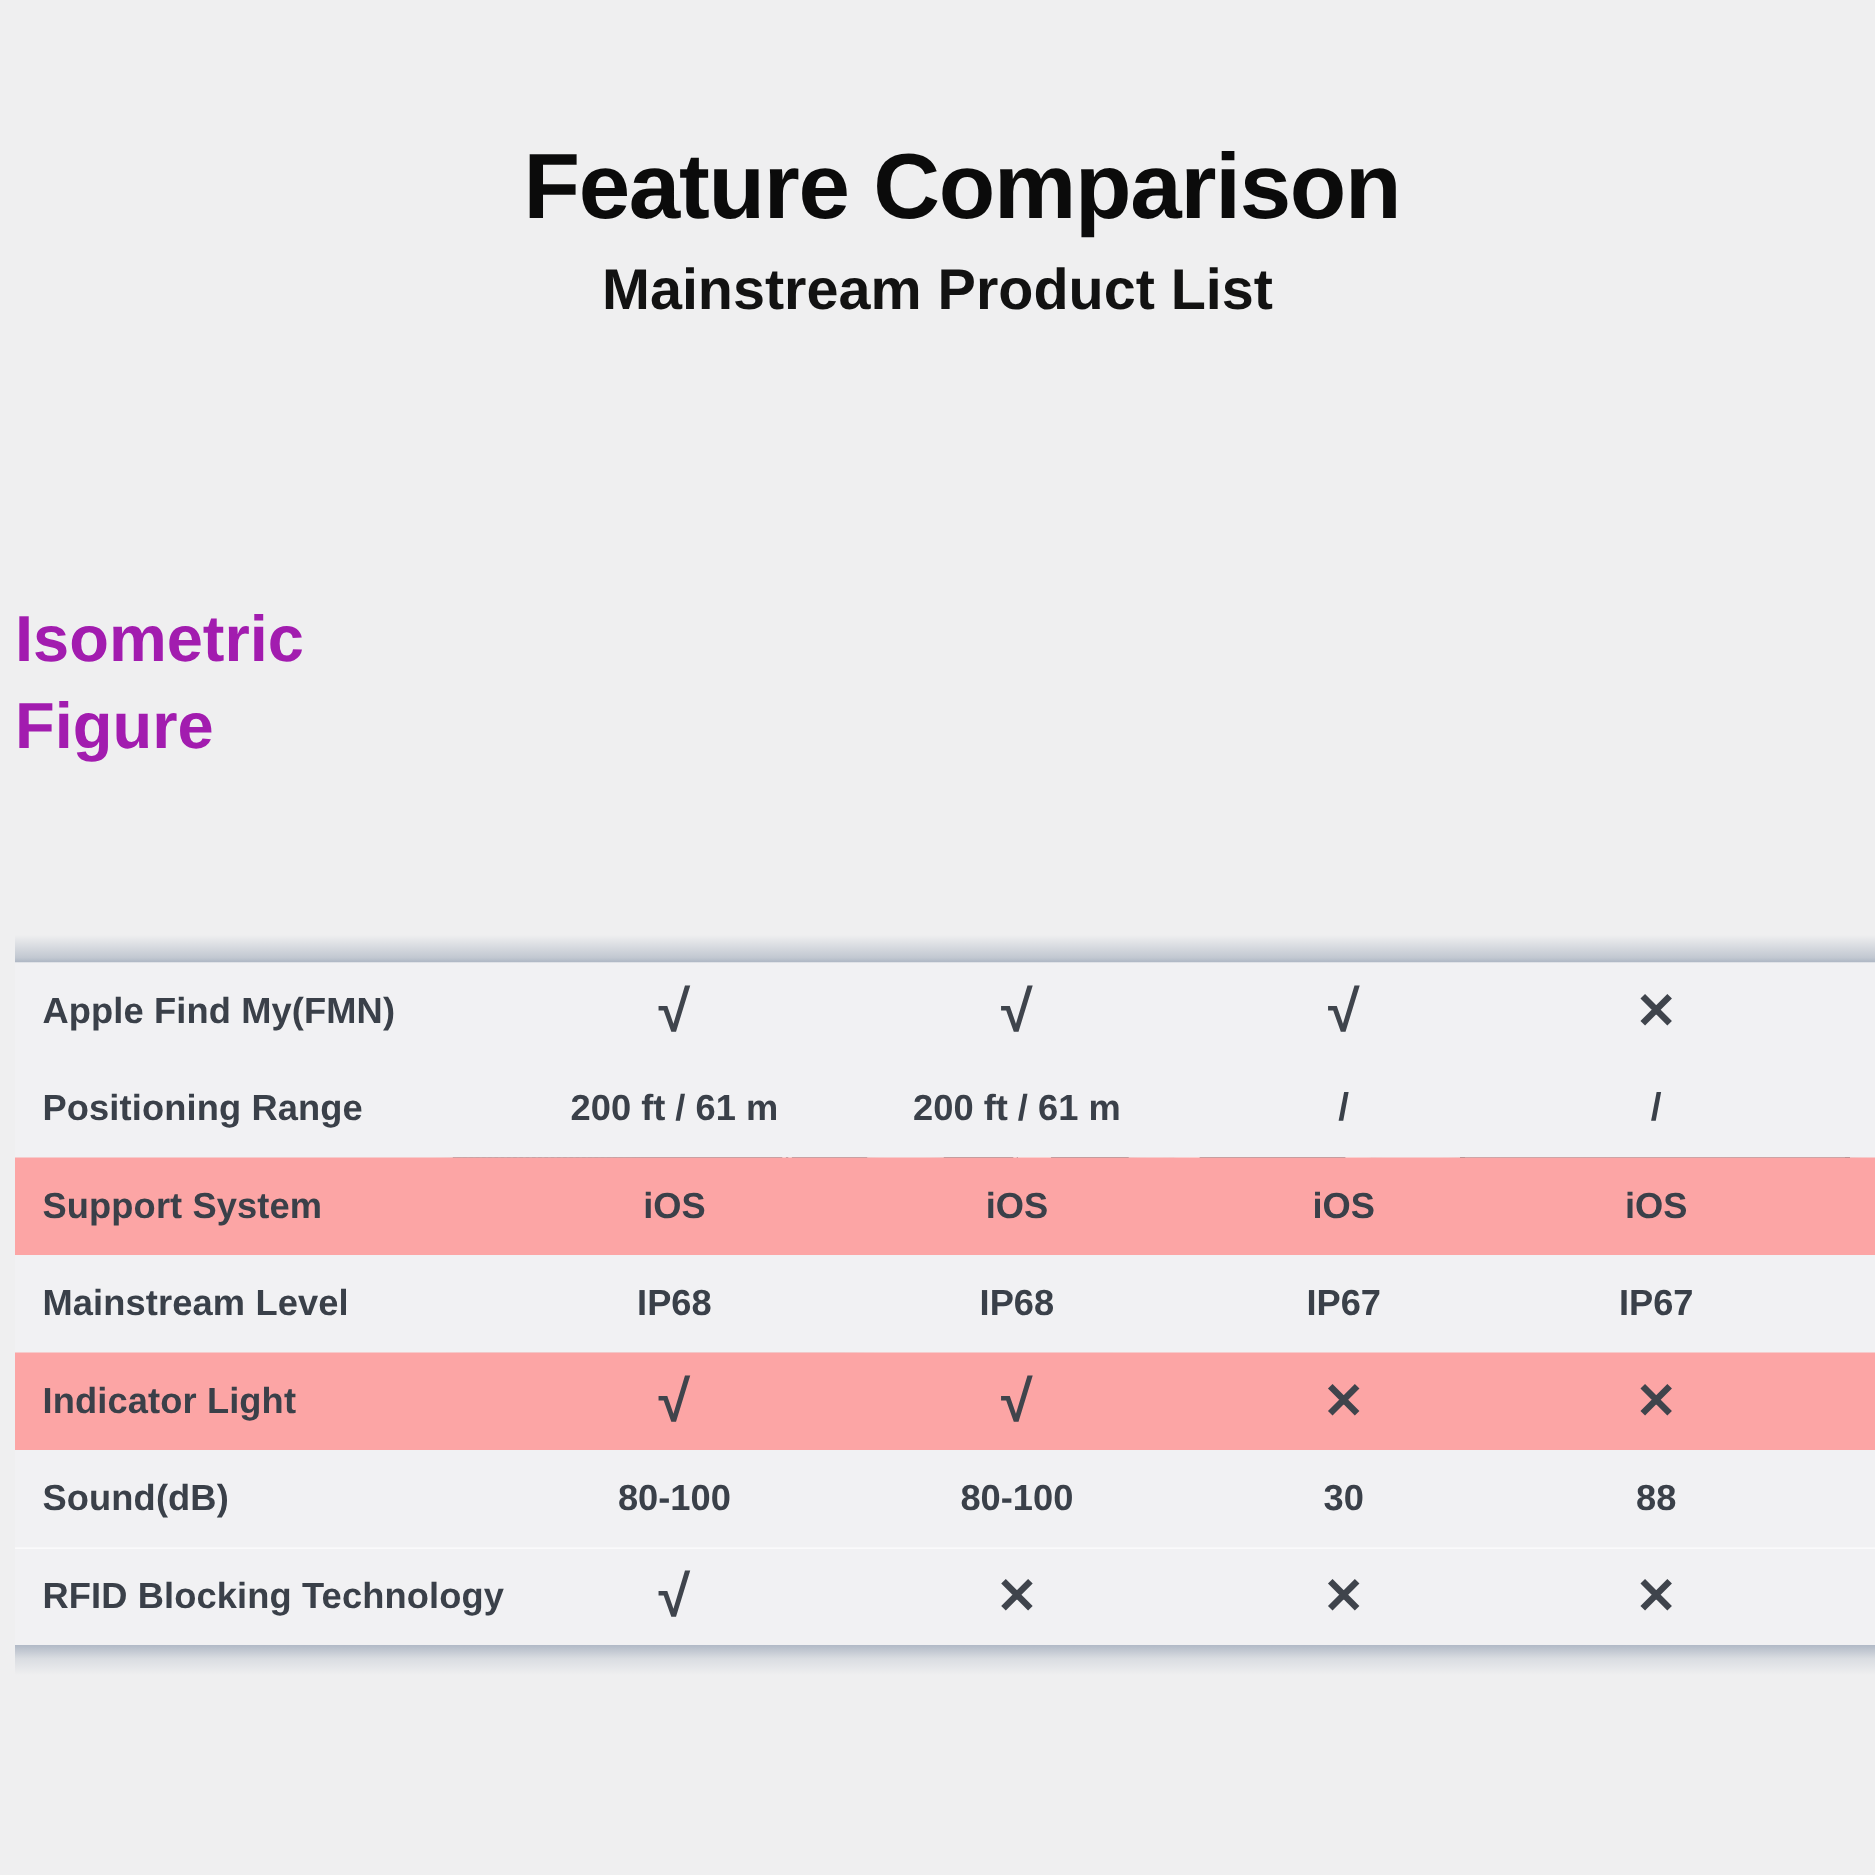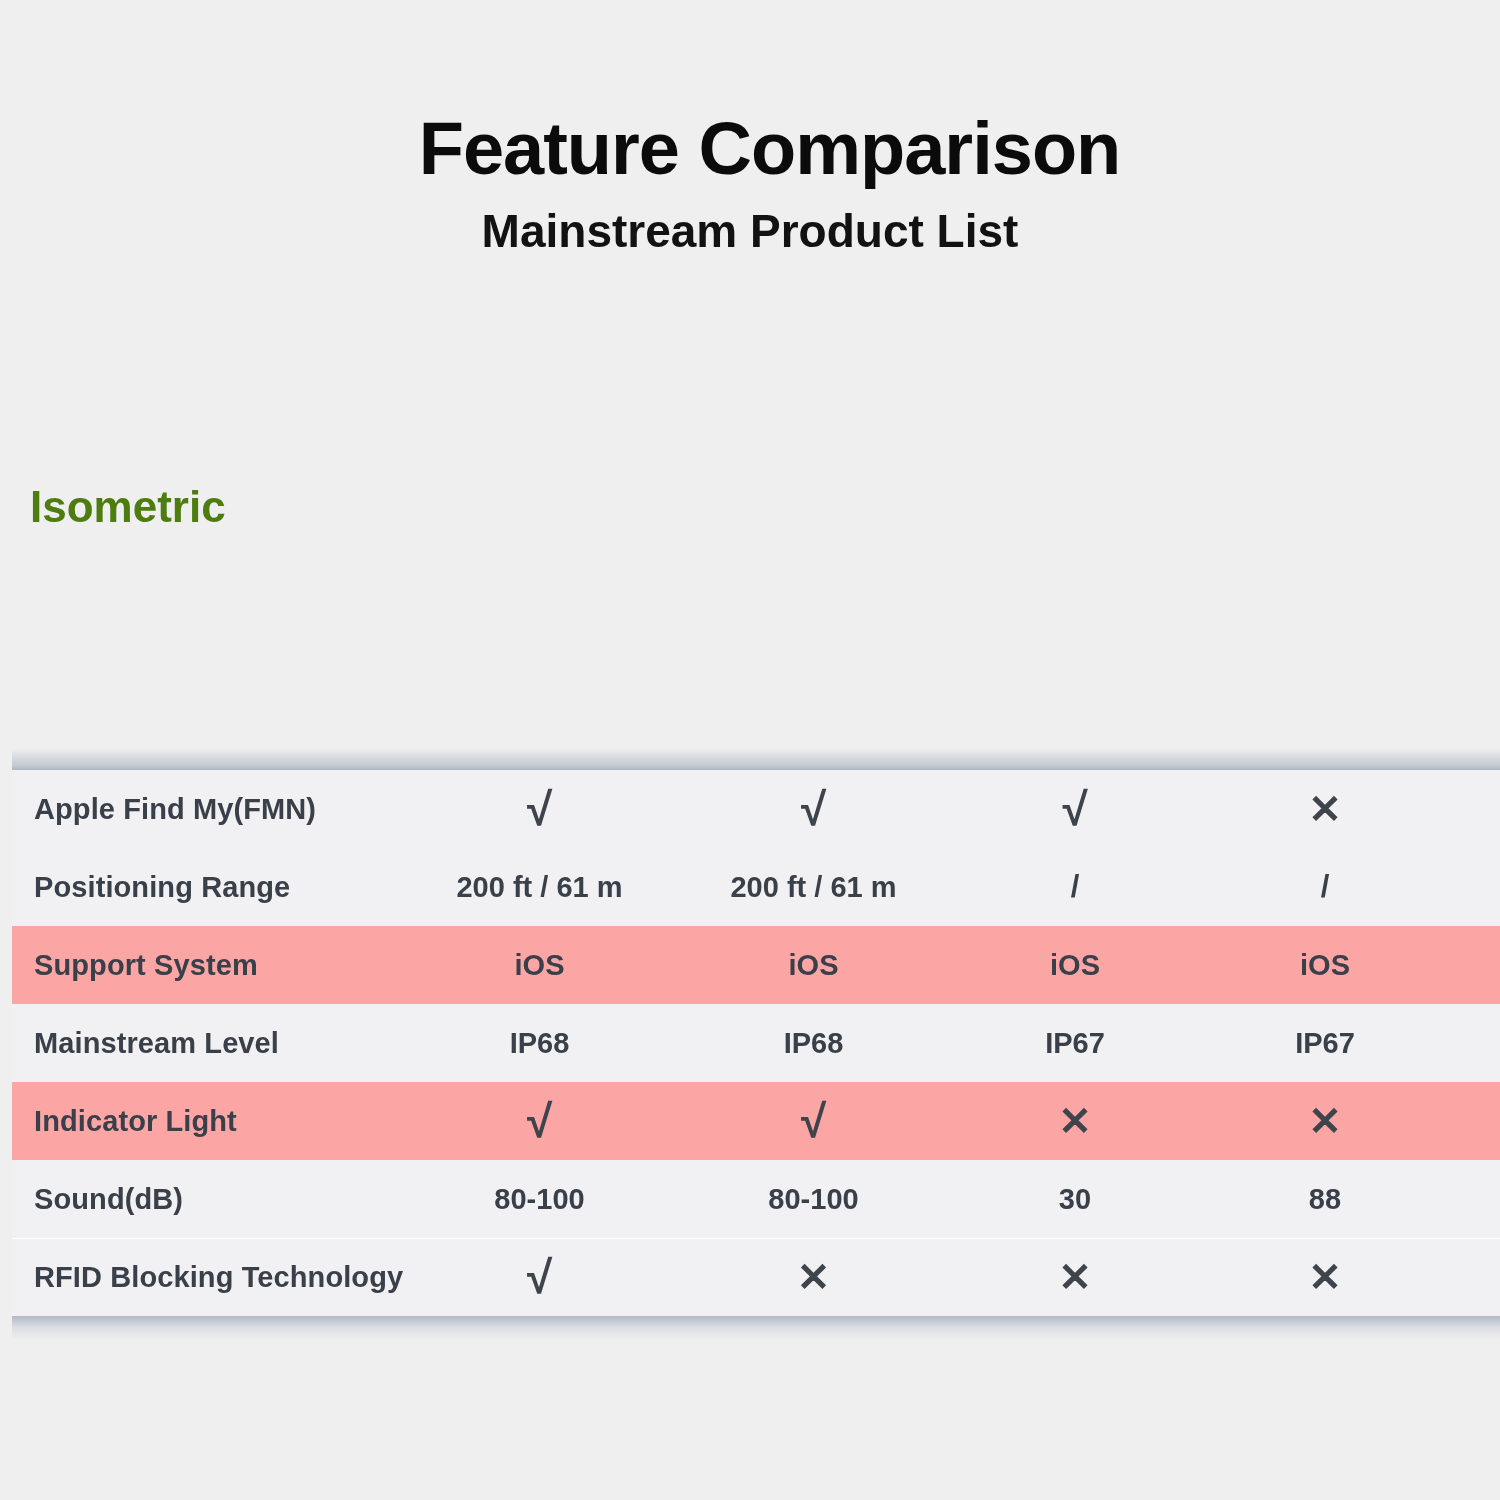--- a/index.html
+++ b/index.html
@@ -24,24 +24,24 @@
   .subtitle{
     font-size:46px;
     font-weight:bold;
     color:#121212;
     margin-top:22px;
     line-height:1.0;
   }
   
   .iso-label{
     position:absolute;
-    left:30px; top:478px;
-    font-size:44px;
+    left:12px; top:478px;
+    font-size:52px;
     font-weight:bold;
-    color:#4d7c0f;
+    color:#a21caf;
     line-height:1.32;
     width:300px;
   }
   
   .products{
     position:absolute;
     left:0; top:420px;
     width:1500px; height:260px;
   }
   .prod{ position:absolute; }
@@ -188,20 +188,21 @@
 </head>
 <body>
 
 <div class="header">
   <div class="title">Feature Comparison</div>
   <div class="subtitle">Mainstream Product List</div>
 </div>
 
 <div class="iso-label">
   <div>Isometric</div>
+  <div>Figure</div>
 </div>
 
 <div class="products">
 
   <div class="prod card1">
     <div class="wave wave-a"></div>
     <div class="wave wave-b"></div>
     <svg class="dots-arc" viewBox="0 0 170 34">
       <g fill="#ffffff">
         <circle cx="6" cy="30" r="2.1"></circle>

